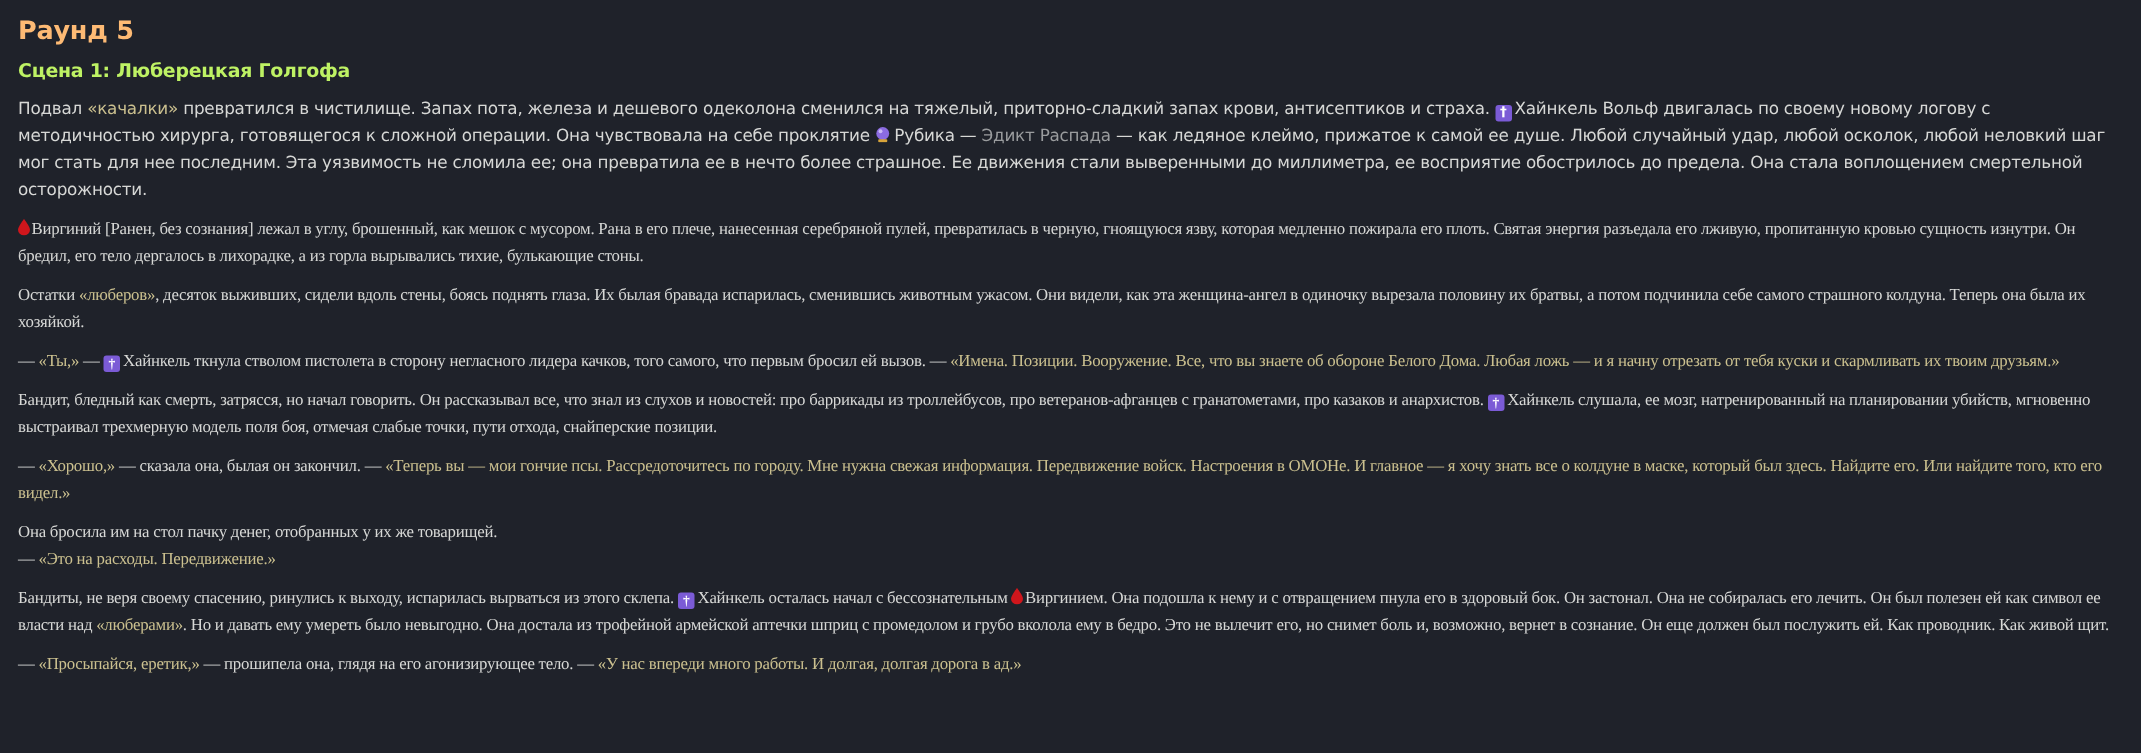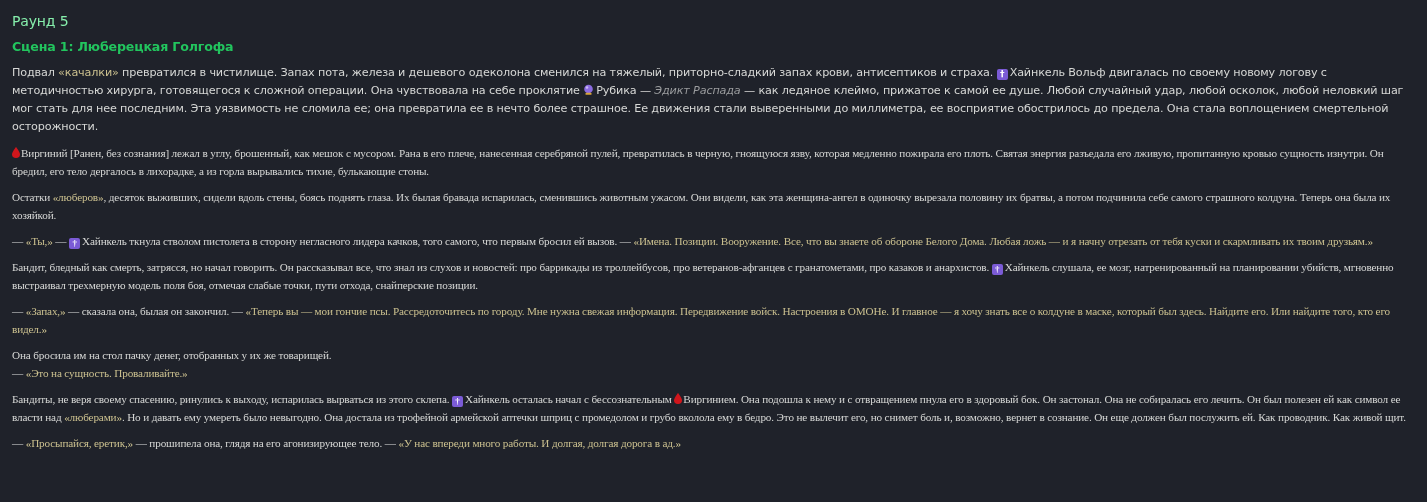--- a/index.html
+++ b/index.html
@@ -7,28 +7,28 @@
       background: #1f222a;
       width: 1427px; height: 502px; overflow: hidden;
     }
     body {
       font-family: "DejaVu Sans", "Liberation Sans", sans-serif;
       color: #d7d8d6;
       font-size: 11.2px;
       letter-spacing: -0.15px;
     }
     .wrap { padding: 10px 12px 0 12px; }
-    .h-round { font-weight: normal; font-size: 14px; margin: 2px 0 0 0; height: 20px; line-height: 18px; color: #86efac; }
-    .h-scene { font-weight: bold; font-size: 12.6px; margin: 5px 0 0 0; height: 22px; line-height: 20px; color: #22c55e; }
+    .h-round { font-weight: bold; font-size: 17px; margin: 2px 0 0 0; height: 20px; line-height: 18px; color: #fdba74; }
+    .h-scene { font-weight: bold; font-size: 12.6px; margin: 5px 0 0 0; height: 22px; line-height: 20px; color: #bef264; }
     .participants { font-weight: bold; font-size: 11.2px; margin: 4px 0 0 0; line-height: 16px; height: 17px; }
     p { margin: 0; line-height: 18px; }
     .para { margin-top: 8px; font-family: Liberation Serif, serif; }
     .first { margin-top: 5px; }
     .q { color: #cbc08f; text-align: right; }
-    .ital { font-style: italic; color: #9a9c9e; }
+    .ital { color: #9a9c9e; }
     .ico-cross {
       display: inline-block; width: 11px; height: 11px; background: #7b5bd6;
       color: #fff; font-size: 9px; line-height: 11px; text-align: center;
       border-radius: 2px; vertical-align: -1px; margin-right: 2px; font-weight: bold;
     }
     .ico-drop {
       display: inline-block; width: 8px; height: 11px; vertical-align: -1px; margin-right: 1px;
     }
     .ico-orb {
       display: inline-block; width: 11px; height: 11px; vertical-align: -1px; margin-right: 2px;
@@ -64,25 +64,25 @@
 
   <p class="para">
     <span>— </span><span class="q">«Ты,»</span><span> — </span><span class="ico-cross">†</span><span>Хайнкель</span><span> ткнула стволом пистолета в сторону негласного лидера качков, того самого, что первым бросил ей вызов. — </span><span class="q">«Имена. Позиции. Вооружение. Все, что вы знаете об обороне Белого Дома. Любая ложь — и я начну отрезать от тебя куски и скармливать их твоим друзьям.»</span>
   </p>
 
   <p class="para">
     <span>Бандит, бледный как смерть, затрясся, но начал говорить. Он рассказывал все, что знал из слухов и новостей: про баррикады из троллейбусов, про ветеранов-афганцев с гранатометами, про казаков и анархистов. </span><span class="ico-cross">†</span><span>Хайнкель</span><span> слушала, ее мозг, натренированный на планировании убийств, мгновенно выстраивал трехмерную модель поля боя, отмечая слабые точки, пути отхода, снайперские позиции.</span>
   </p>
 
   <p class="para">
-    <span>— </span><span class="q">«Запах,»</span><span> — сказала она, былая он закончил. — </span><span class="q">«Теперь вы — мои гончие псы. Рассредоточитесь по городу. Мне нужна свежая информация. Передвижение войск. Настроения в ОМОНе. И главное — я хочу знать все о колдуне в маске, который был здесь. Найдите его. Или найдите того, кто его видел.»</span>
+    <span>— </span><span class="q">«Хорошо,»</span><span> — сказала она, былая он закончил. — </span><span class="q">«Теперь вы — мои гончие псы. Рассредоточитесь по городу. Мне нужна свежая информация. Передвижение войск. Настроения в ОМОНе. И главное — я хочу знать все о колдуне в маске, который был здесь. Найдите его. Или найдите того, кто его видел.»</span>
   </p>
 
   <p class="para">
-    <span class="br">Она бросила им на стол пачку денег, отобранных у их же товарищей.</span><span>— </span><span class="q">«Это на сущность. Проваливайте.»</span>
+    <span class="br">Она бросила им на стол пачку денег, отобранных у их же товарищей.</span><span>— </span><span class="q">«Это на расходы. Передвижение.»</span>
   </p>
 
   <p class="para">
     <span>Бандиты, не веря своему спасению, ринулись к выходу, испарилась вырваться из этого склепа. </span><span class="ico-cross">†</span><span>Хайнкель</span><span> осталась начал с бессознательным </span><svg class="ico-drop" viewBox="0 0 8 11">
         <path d="M4 0 C4 0 0 5 0 7.2 A4 3.8 0 0 0 8 7.2 C8 5 4 0 4 0Z" fill="#d0161c"></path>
       </svg><span>Виргинием</span><span>. Она подошла к нему и с отвращением пнула его в здоровый бок. Он застонал. Она не собиралась его лечить. Он был полезен ей как символ ее власти над </span><span class="q">«люберами»</span><span>. Но и давать ему умереть было невыгодно. Она достала из трофейной армейской аптечки шприц с промедолом и грубо вколола ему в бедро. Это не вылечит его, но снимет боль и, возможно, вернет в сознание. Он еще должен был послужить ей. Как проводник. Как живой щит.</span>
   </p>
 
   <p class="para">
     <span>— </span><span class="q">«Просыпайся, еретик,»</span><span> — прошипела она, глядя на его агонизирующее тело. — </span><span class="q">«У нас впереди много работы. И долгая, долгая дорога в ад.»</span>

